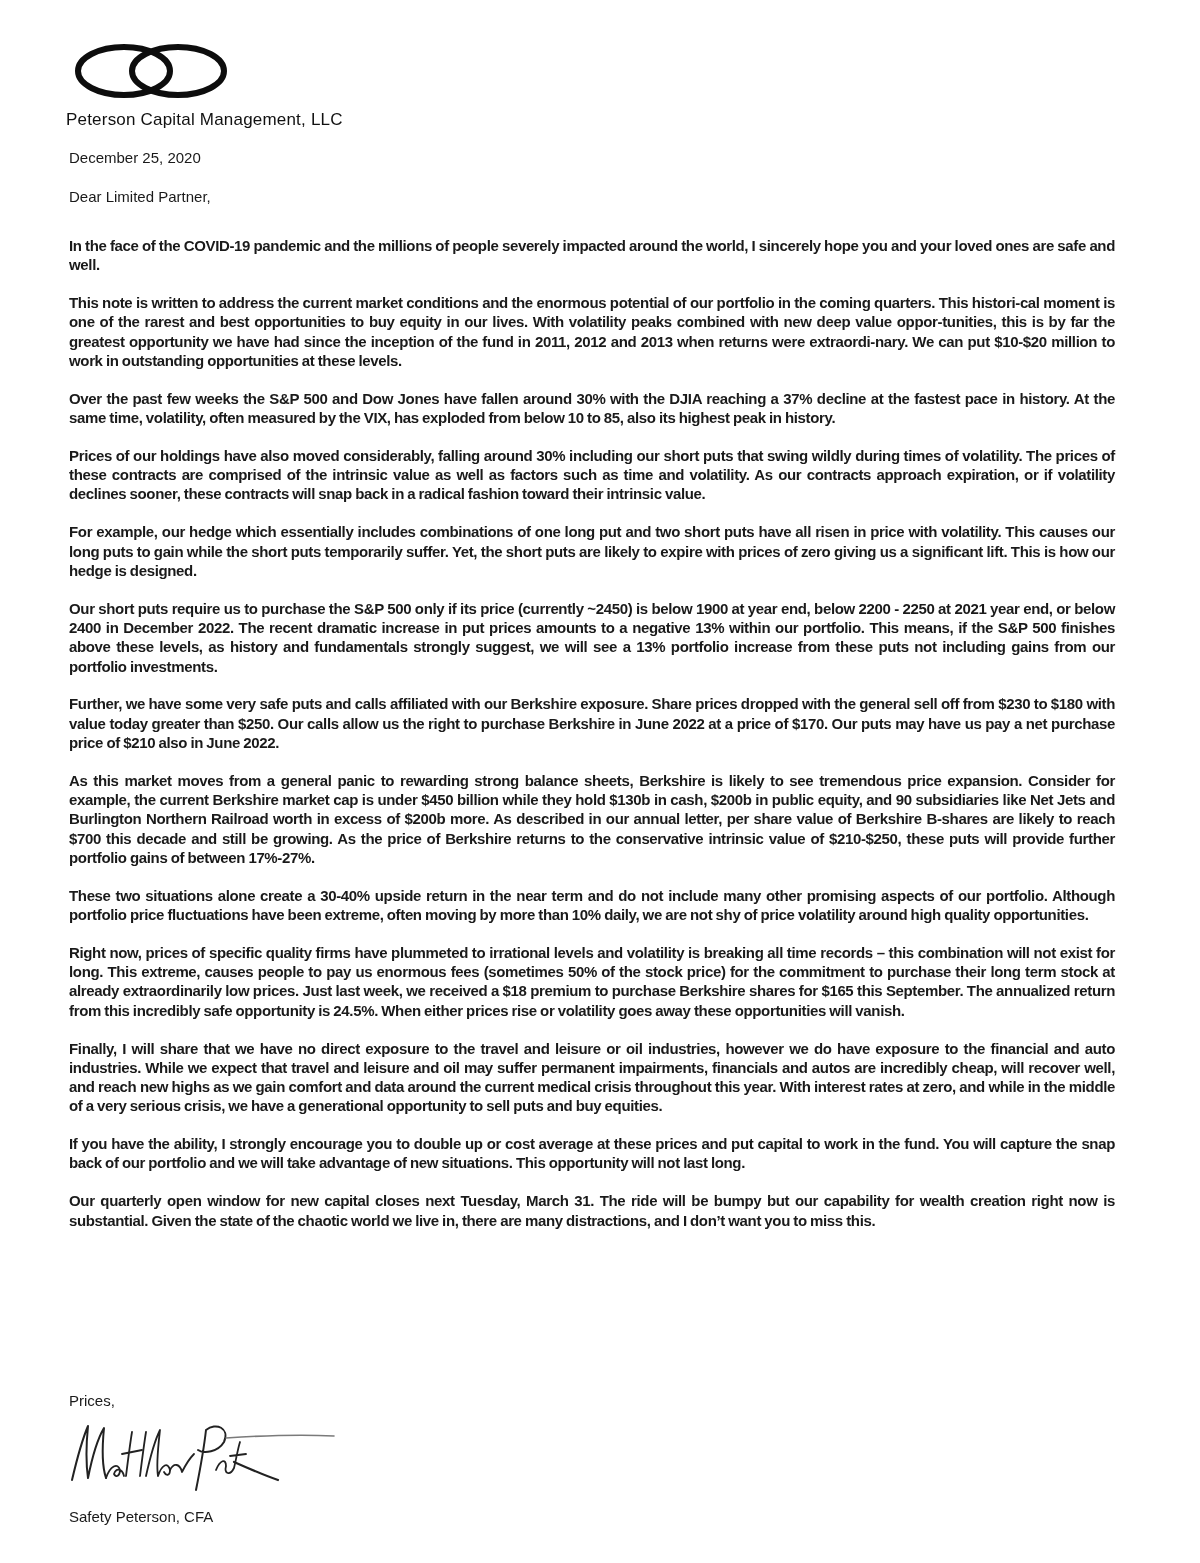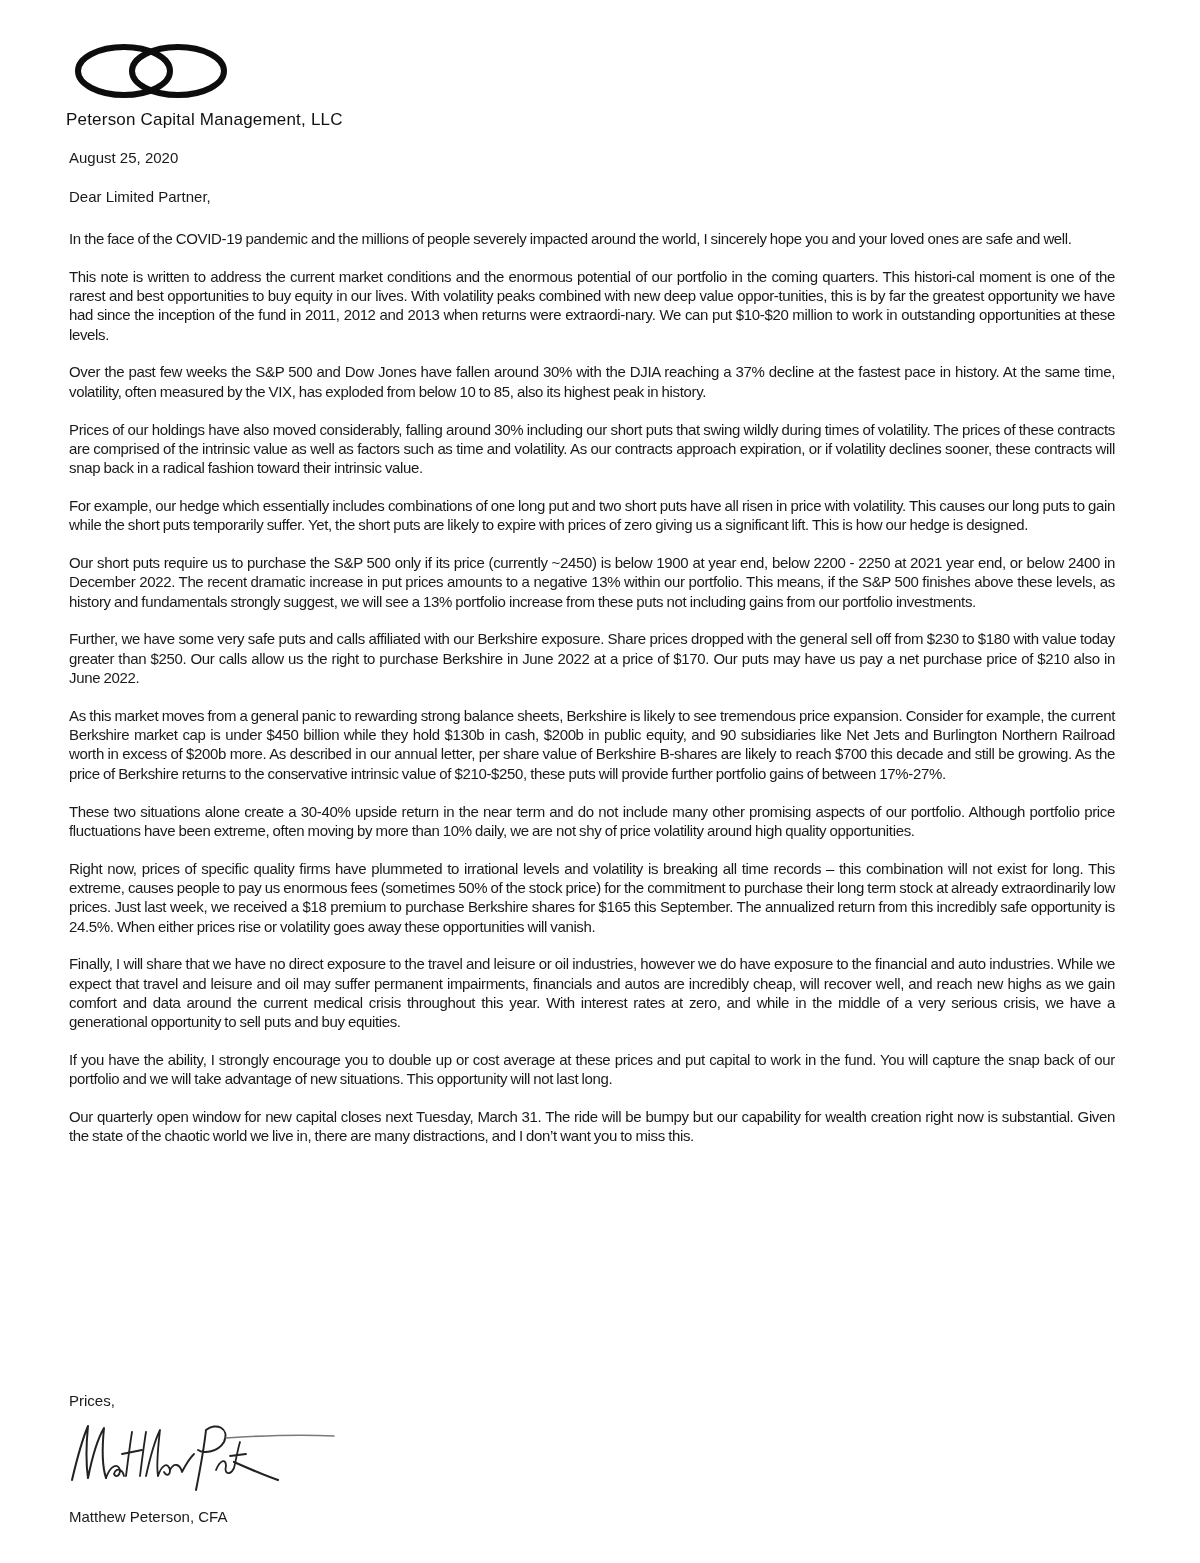--- a/index.html
+++ b/index.html
@@ -39,20 +39,21 @@
     color: #1a1a1a;
   }
   .para {
     font-size: 15px;
     line-height: 19.3px;
     margin: 0 0 18.5px 0;
     text-align: justify;
     letter-spacing: -0.35px;
     word-spacing: -0.5px;
     color: #1a1a1a;
+    font-weight: bold;
   }
   .closing {
     position: absolute;
     left: 69px;
     top: 1392px;
     font-size: 15px;
     color: #1a1a1a;
   }
   .signature {
     position: absolute;
@@ -73,22 +74,22 @@
 <body>
 
 <svg class="logo" viewBox="0 0 160 58" xmlns="http://www.w3.org/2000/svg">
   <ellipse cx="52" cy="29" rx="46" ry="24" fill="none" stroke="#0d0d0d" stroke-width="6"></ellipse>
   <ellipse cx="106" cy="29" rx="46" ry="24" fill="none" stroke="#0d0d0d" stroke-width="6"></ellipse>
 </svg>
 
 <div class="firm-name">Peterson Capital Management, LLC</div>
 
 <div class="letter">
-  <div class="line-single">August 25, 2020</div>
-  <div class="line-single" style="margin-bottom:22px">Dear Limited Partner,</div>
+  <div class="line-single">December 25, 2020</div>
+  <div class="line-single" style="margin-bottom:29px">Dear Limited Partner,</div>
 
   <p class="para">In the face of the COVID-19 pandemic and the millions of people severely impacted around the world, I sincerely hope you and your loved ones are safe and well.</p>
   <p class="para">This note is written to address the current market conditions and the enormous potential of our portfolio in the coming quarters. This histori-cal moment is one of the rarest and best opportunities to buy equity in our lives. With volatility peaks combined with new deep value oppor-tunities, this is by far the greatest opportunity we have had since the inception of the fund in 2011, 2012 and 2013 when returns were extraordi-nary. We can put $10-$20 million to work in outstanding opportunities at these levels.</p>
   <p class="para">Over the past few weeks the S&amp;P 500 and Dow Jones have fallen around 30% with the DJIA reaching a 37% decline at the fastest pace in history. At the same time, volatility, often measured by the VIX, has exploded from below 10 to 85, also its highest peak in history.</p>
   <p class="para">Prices of our holdings have also moved considerably, falling around 30% including our short puts that swing wildly during times of volatility. The prices of these contracts are comprised of the intrinsic value as well as factors such as time and volatility. As our contracts approach expiration, or if volatility declines sooner, these contracts will snap back in a radical fashion toward their intrinsic value.</p>
   <p class="para">For example, our hedge which essentially includes combinations of one long put and two short puts have all risen in price with volatility. This causes our long puts to gain while the short puts temporarily suffer. Yet, the short puts are likely to expire with prices of zero giving us a significant lift. This is how our hedge is designed.</p>
   <p class="para">Our short puts require us to purchase the S&amp;P 500 only if its price (currently ~2450) is below 1900 at year end, below 2200 - 2250 at 2021 year end, or below 2400 in December 2022. The recent dramatic increase in put prices amounts to a negative 13% within our portfolio. This means, if the S&amp;P 500 finishes above these levels, as history and fundamentals strongly suggest, we will see a 13% portfolio increase from these puts not including gains from our portfolio investments.</p>
   <p class="para">Further, we have some very safe puts and calls affiliated with our Berkshire exposure. Share prices dropped with the general sell off from $230 to $180 with value today greater than $250. Our calls allow us the right to purchase Berkshire in June 2022 at a price of $170. Our puts may have us pay a net purchase price of $210 also in June 2022.</p>
   <p class="para">As this market moves from a general panic to rewarding strong balance sheets, Berkshire is likely to see tremendous price expansion. Consider for example, the current Berkshire market cap is under $450 billion while they hold $130b in cash, $200b in public equity, and 90 subsidiaries like Net Jets and Burlington Northern Railroad worth in excess of $200b more. As described in our annual letter, per share value of Berkshire B-shares are likely to reach $700 this decade and still be growing. As the price of Berkshire returns to the conservative intrinsic value of $210-$250, these puts will provide further portfolio gains of between 17%-27%.</p>
   <p class="para">These two situations alone create a 30-40% upside return in the near term and do not include many other promising aspects of our portfolio. Although portfolio price fluctuations have been extreme, often moving by more than 10% daily, we are not shy of price volatility around high quality opportunities.</p>
@@ -113,13 +114,13 @@
 
     <path d="M130 72 C134 52, 138 30, 140 12 C150 4, 164 10, 158 24 C152 34, 138 36, 132 32" stroke-width="2"></path>
 
     <path d="M150 52 C154 42, 160 40, 160 48 C158 56, 164 58, 168 50 C170 42, 172 30, 174 24 M164 38 L180 36" stroke-width="1.8"></path>
 
     <path d="M168 44 C186 52, 200 58, 212 62" stroke-width="2.2"></path>
     <path d="M160 20 C190 18, 230 16, 268 18" stroke="#7a7a7a" stroke-width="1.6"></path>
   </g>
 </svg>
 
-<div class="signer">Matthew Peterson, CFA</div>
+<div class="signer">Safety Peterson, CFA</div>
 
 </body></html>

